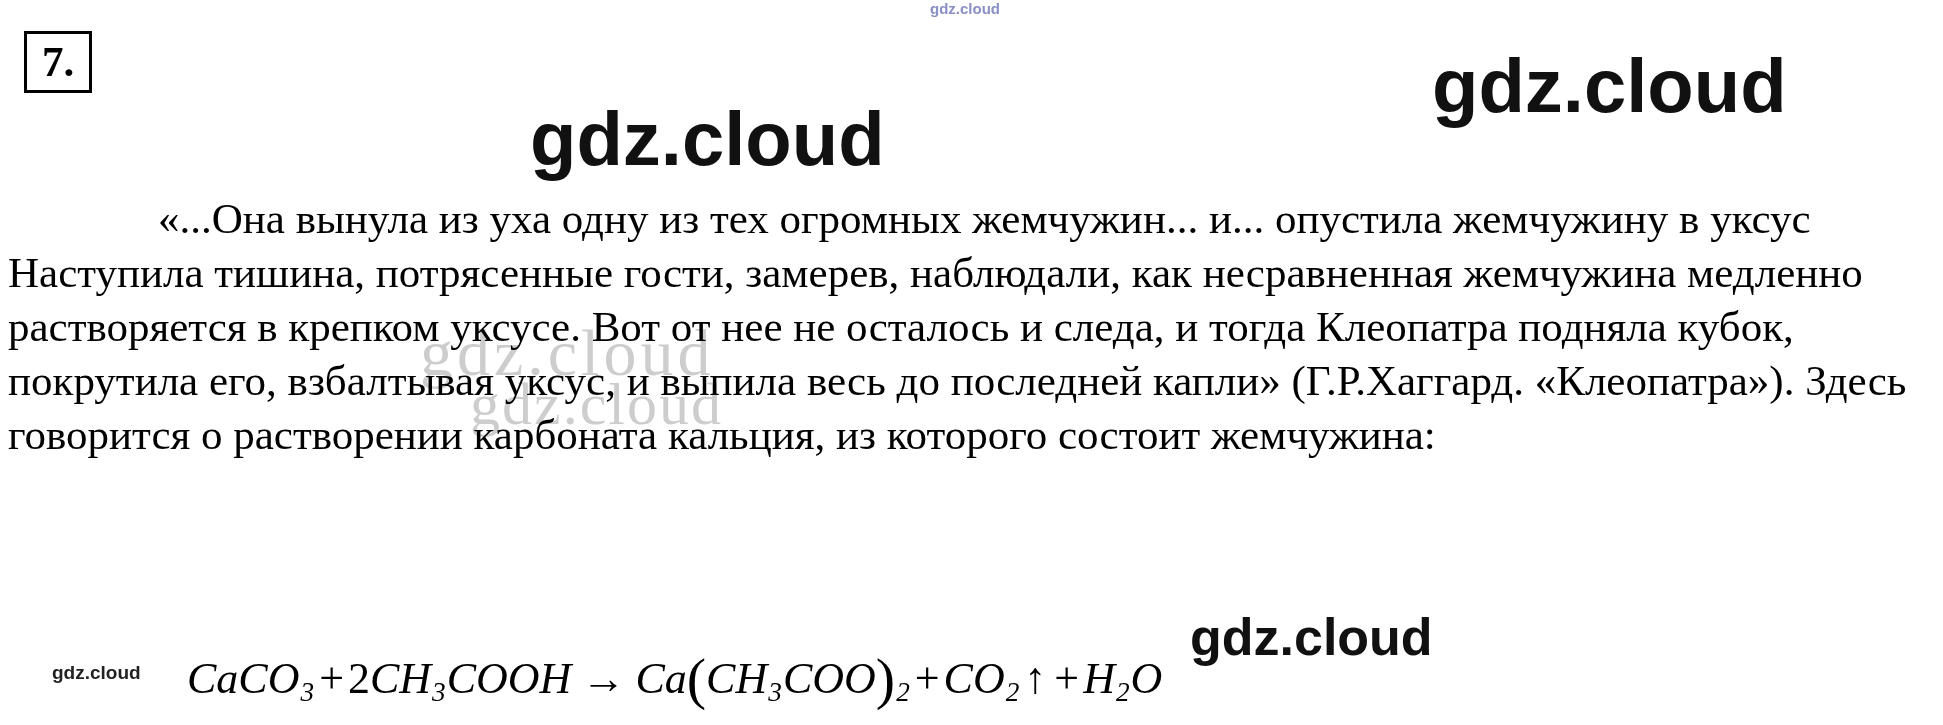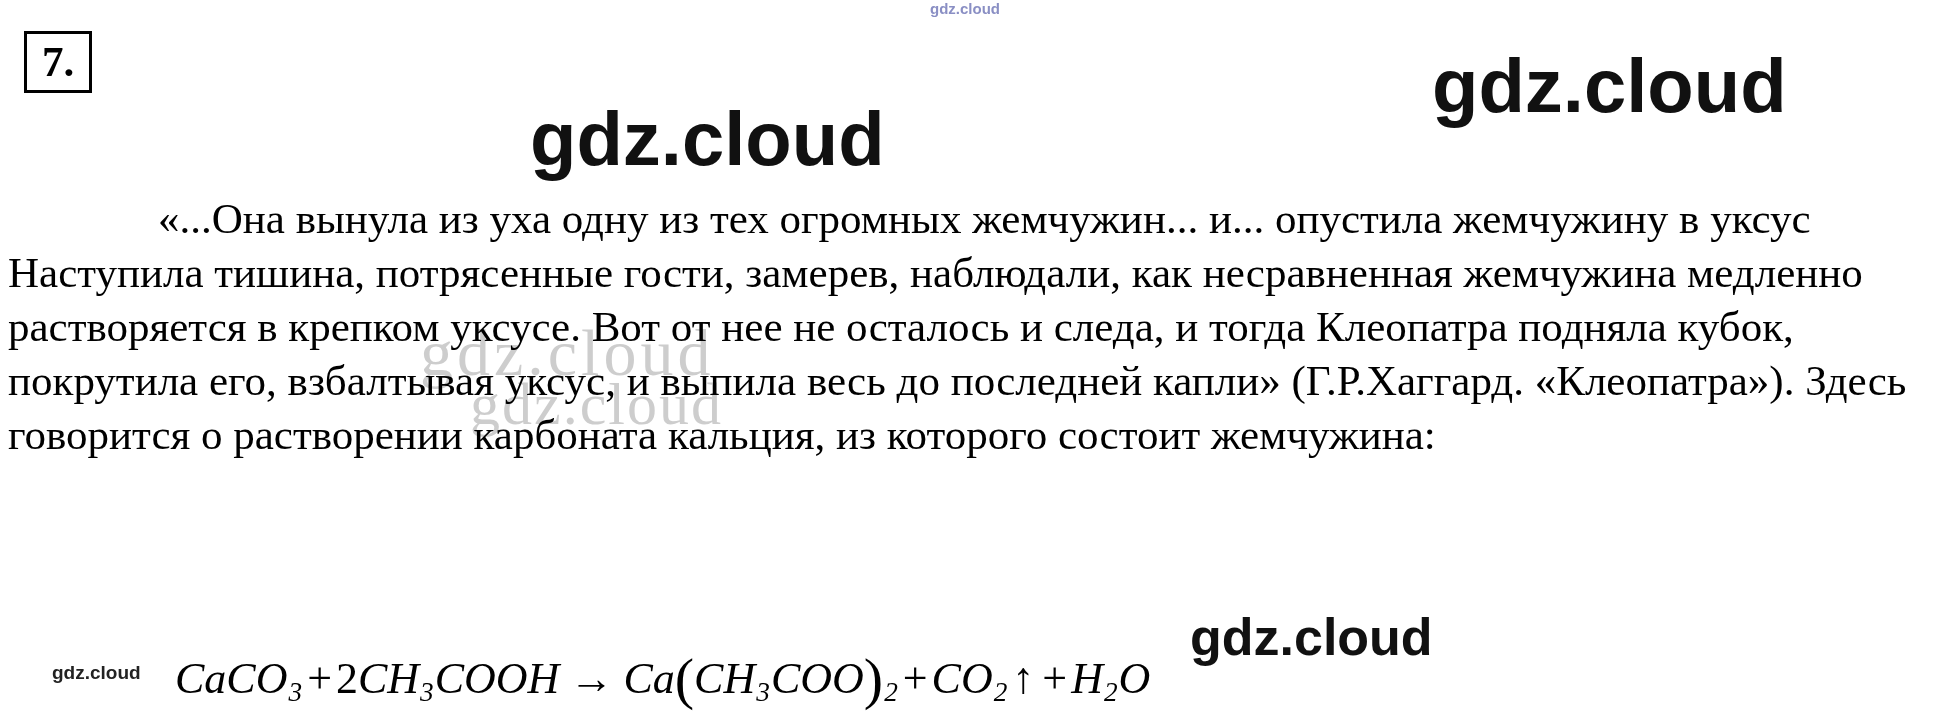--- a/index.html
+++ b/index.html
@@ -114,21 +114,21 @@
     font-size: 43px;
     line-height: 54px;
     text-indent: 150px;
     text-align: left;
     white-space: pre-wrap;
   }
 
   
   .equation {
     position: absolute;
-    left: 175px;
+    left: 187px;
     top: 645px;
     font-family: "Liberation Serif", serif;
     font-style: italic;
     font-size: 44px;
     white-space: nowrap;
   }
   .equation .op {
     font-style: normal;
     padding: 0 4px;
   }

